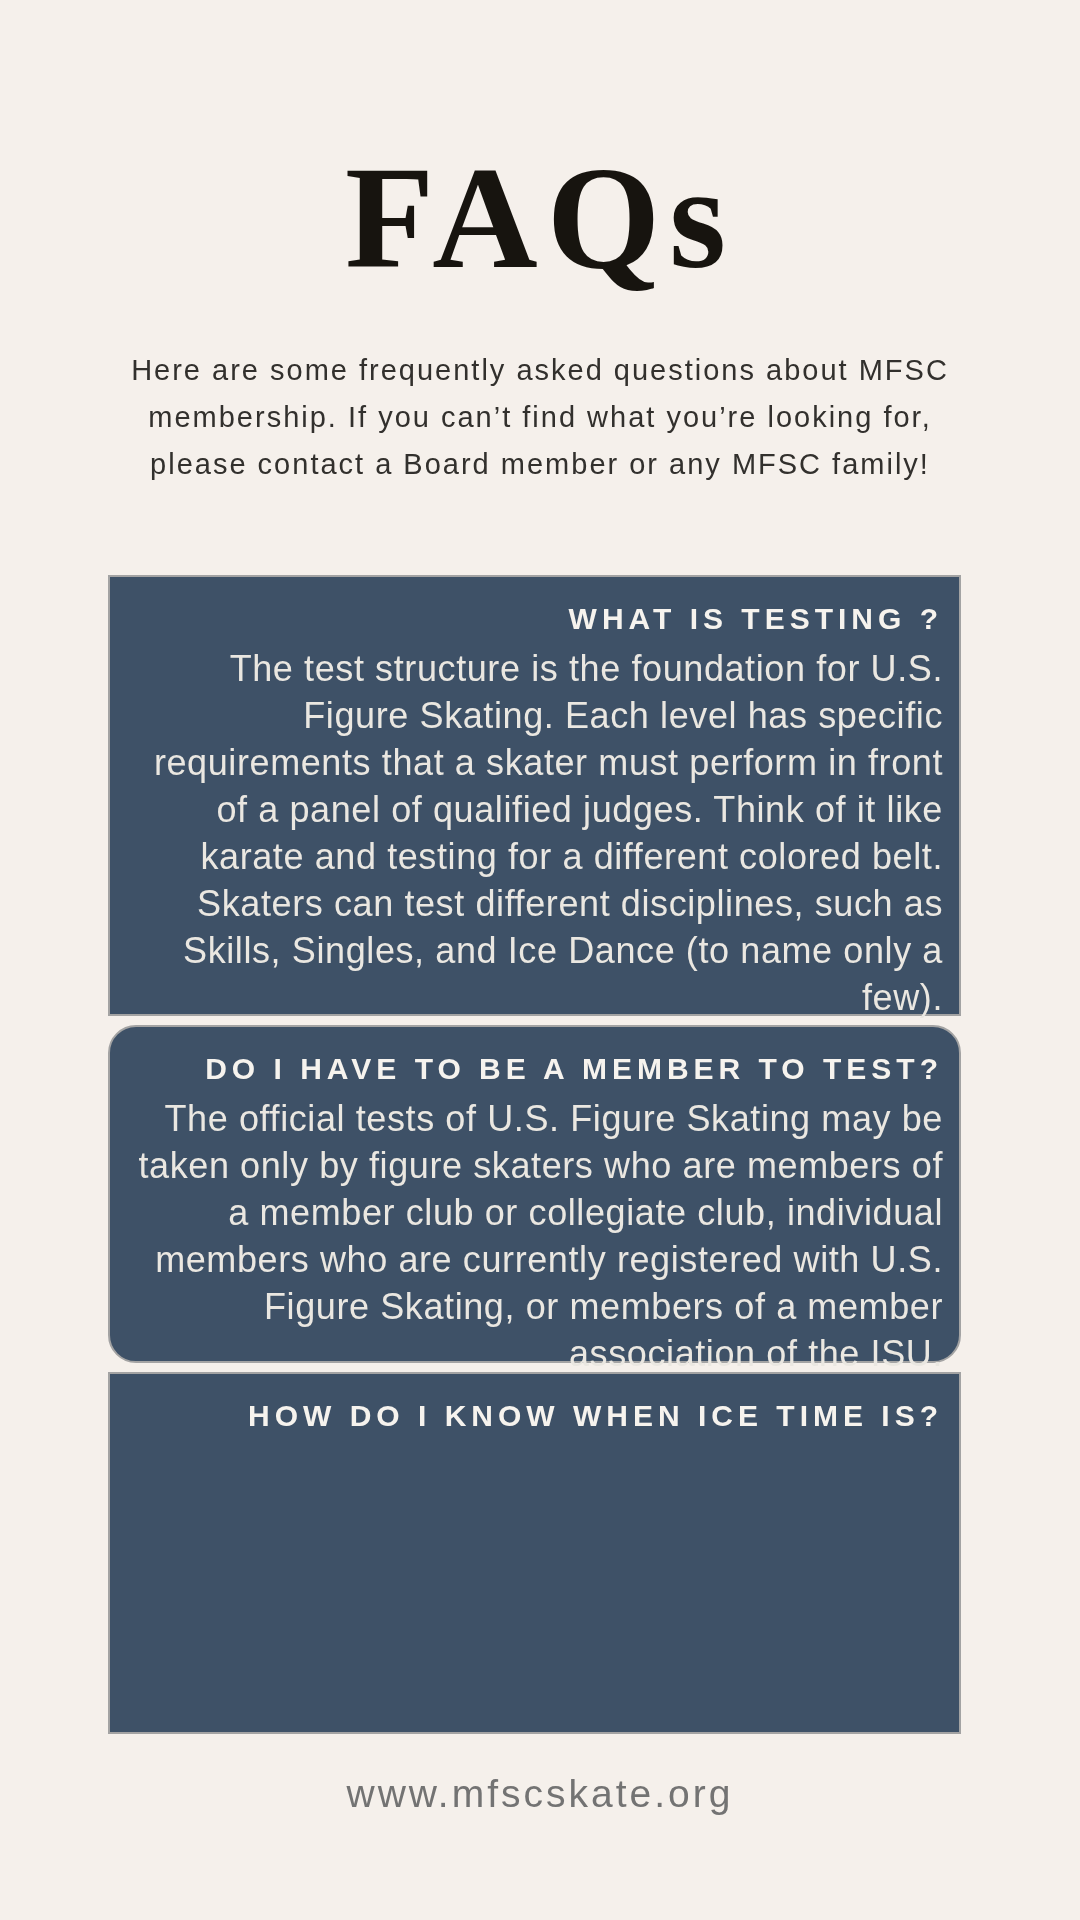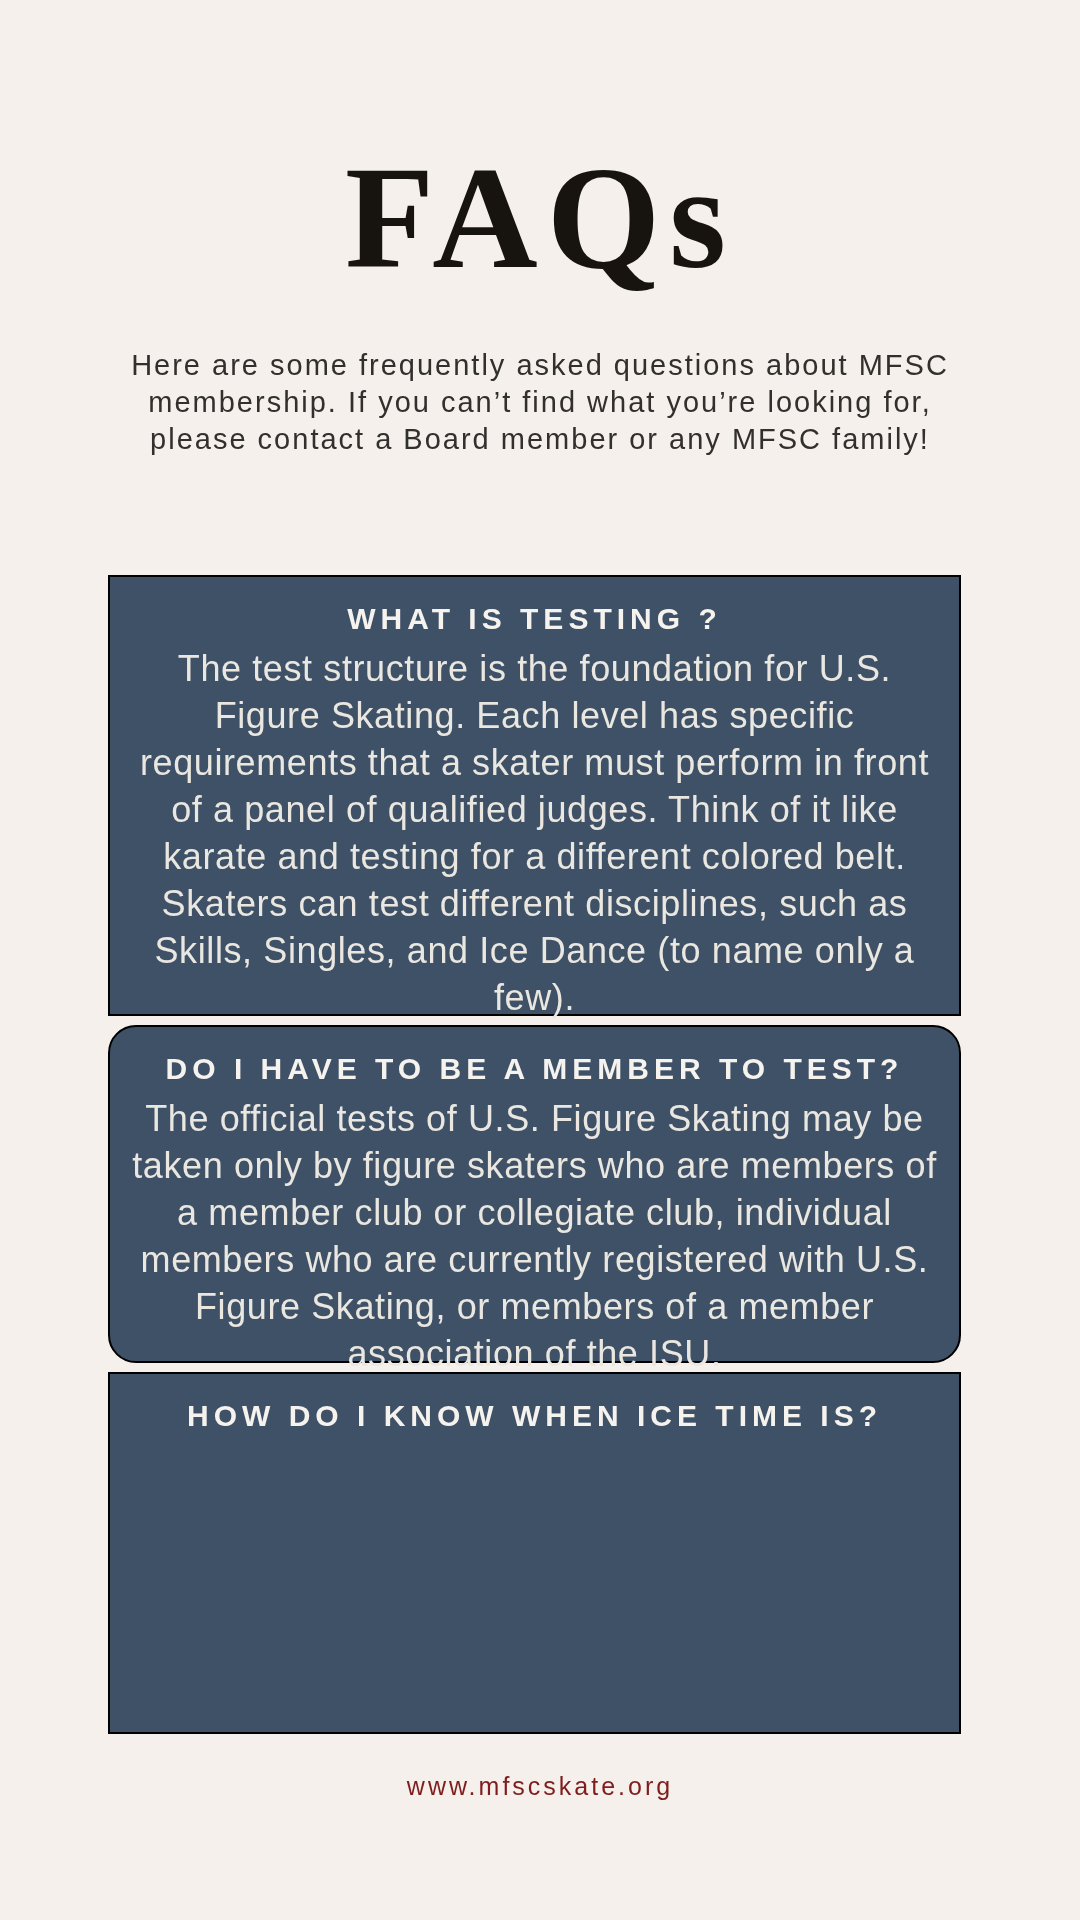--- a/index.html
+++ b/index.html
@@ -29,33 +29,33 @@
     letter-spacing: 9px;
     color: #17140f;
   }
   .intro {
     position: absolute;
     top: 347px;
     left: 112px;
     width: 856px;
     text-align: center;
     font-size: 29px;
-    line-height: 37px;
+    line-height: 47px;
     letter-spacing: 2px;
     color: #32302d;
   }
   .card {
     position: absolute;
     left: 108px;
     width: 853px;
     box-sizing: border-box;
     background: #3e5167;
-    border: 2px solid #000000;
+    border: 2px solid #a3a3a3;
     padding: 20px 16px 0 16px;
-    text-align: center;
+    text-align: right;
   }
   .card-1 { top: 575px;  height: 441px; }
   .card-2 { top: 1025px; height: 338px; border-radius: 28px; }
   .card-3 { top: 1372px; height: 362px; }
   .card .question {
     font-size: 30px;
     font-weight: 700;
     letter-spacing: 5px;
     line-height: 44px;
     color: #f6f3ee;
@@ -66,23 +66,23 @@
     line-height: 47px;
     letter-spacing: 0.6px;
     color: #eae7e1;
   }
   .footer-url {
     position: absolute;
     top: 1772px;
     left: 0;
     width: 100%;
     text-align: center;
-    font-size: 25px;
+    font-size: 39px;
     letter-spacing: 3px;
-    color: #7f1d1d;
+    color: #737373;
   }
 </style>
 </head>
 <body>
 
 <div class="page">
 
   <div class="title">FAQs</div>
 
   <div class="intro">Here are some frequently asked questions about MFSC membership. If you can’t find what you’re looking for, please contact a Board member or any MFSC family!</div>

